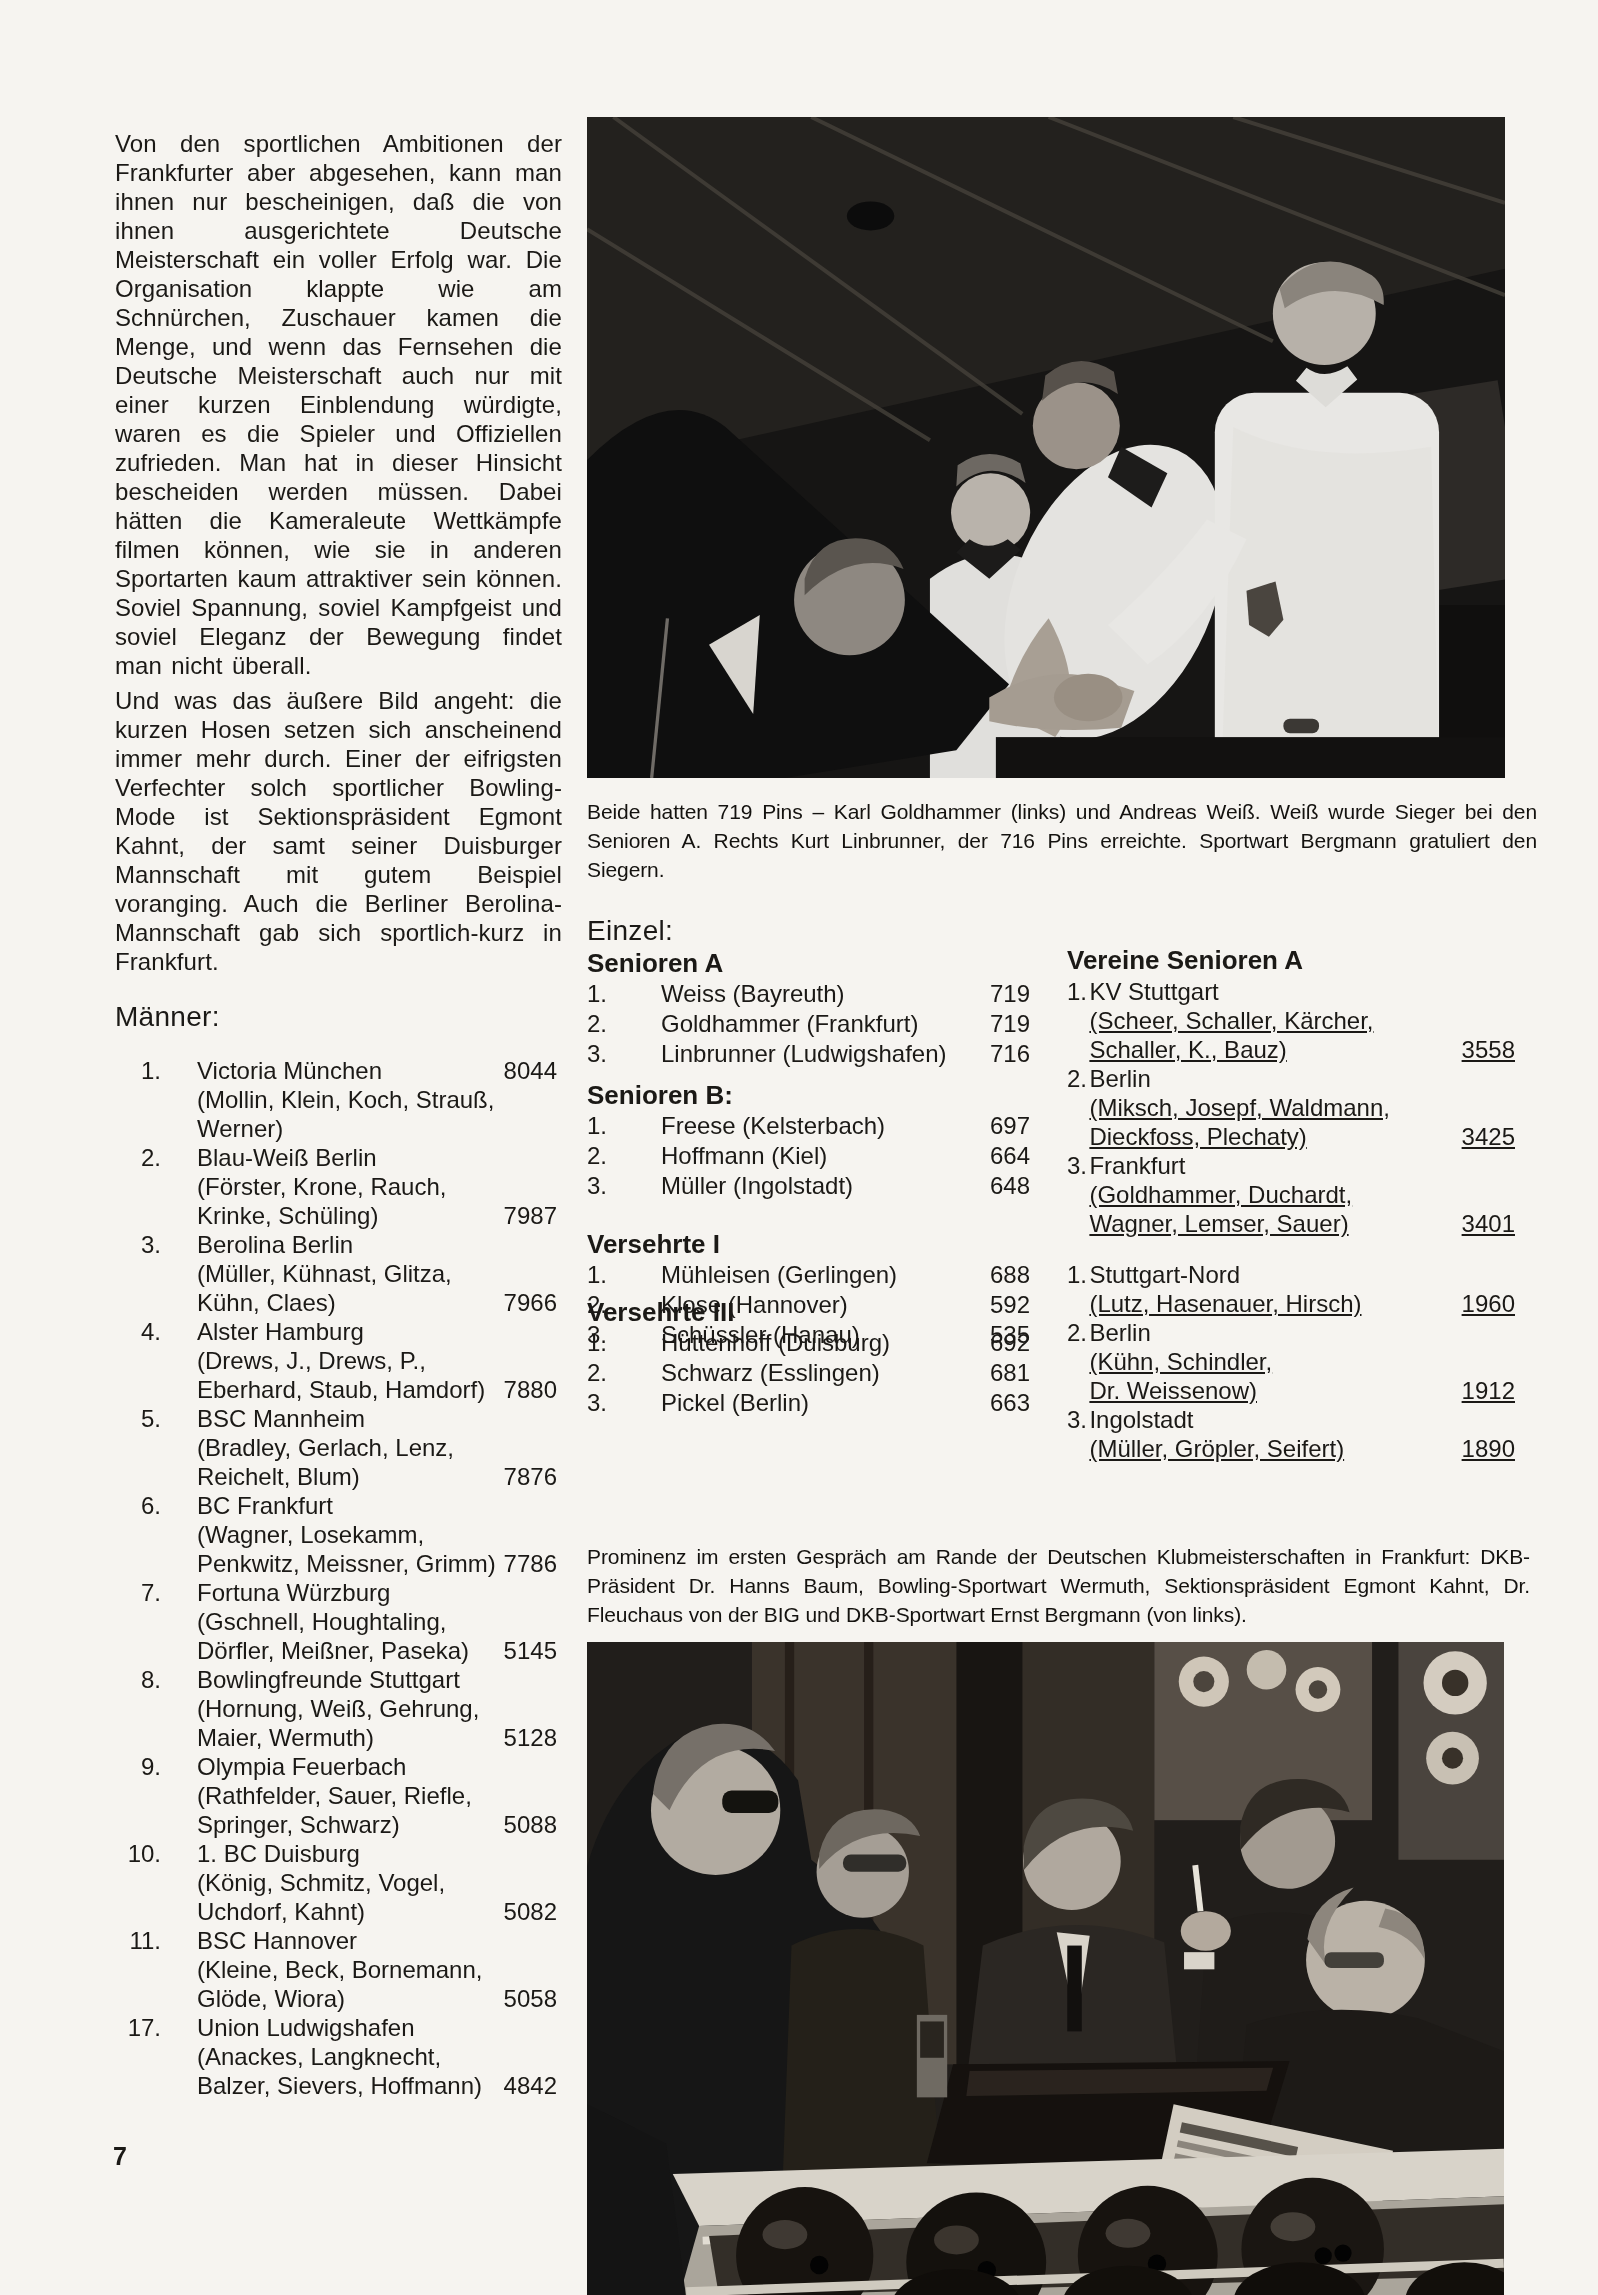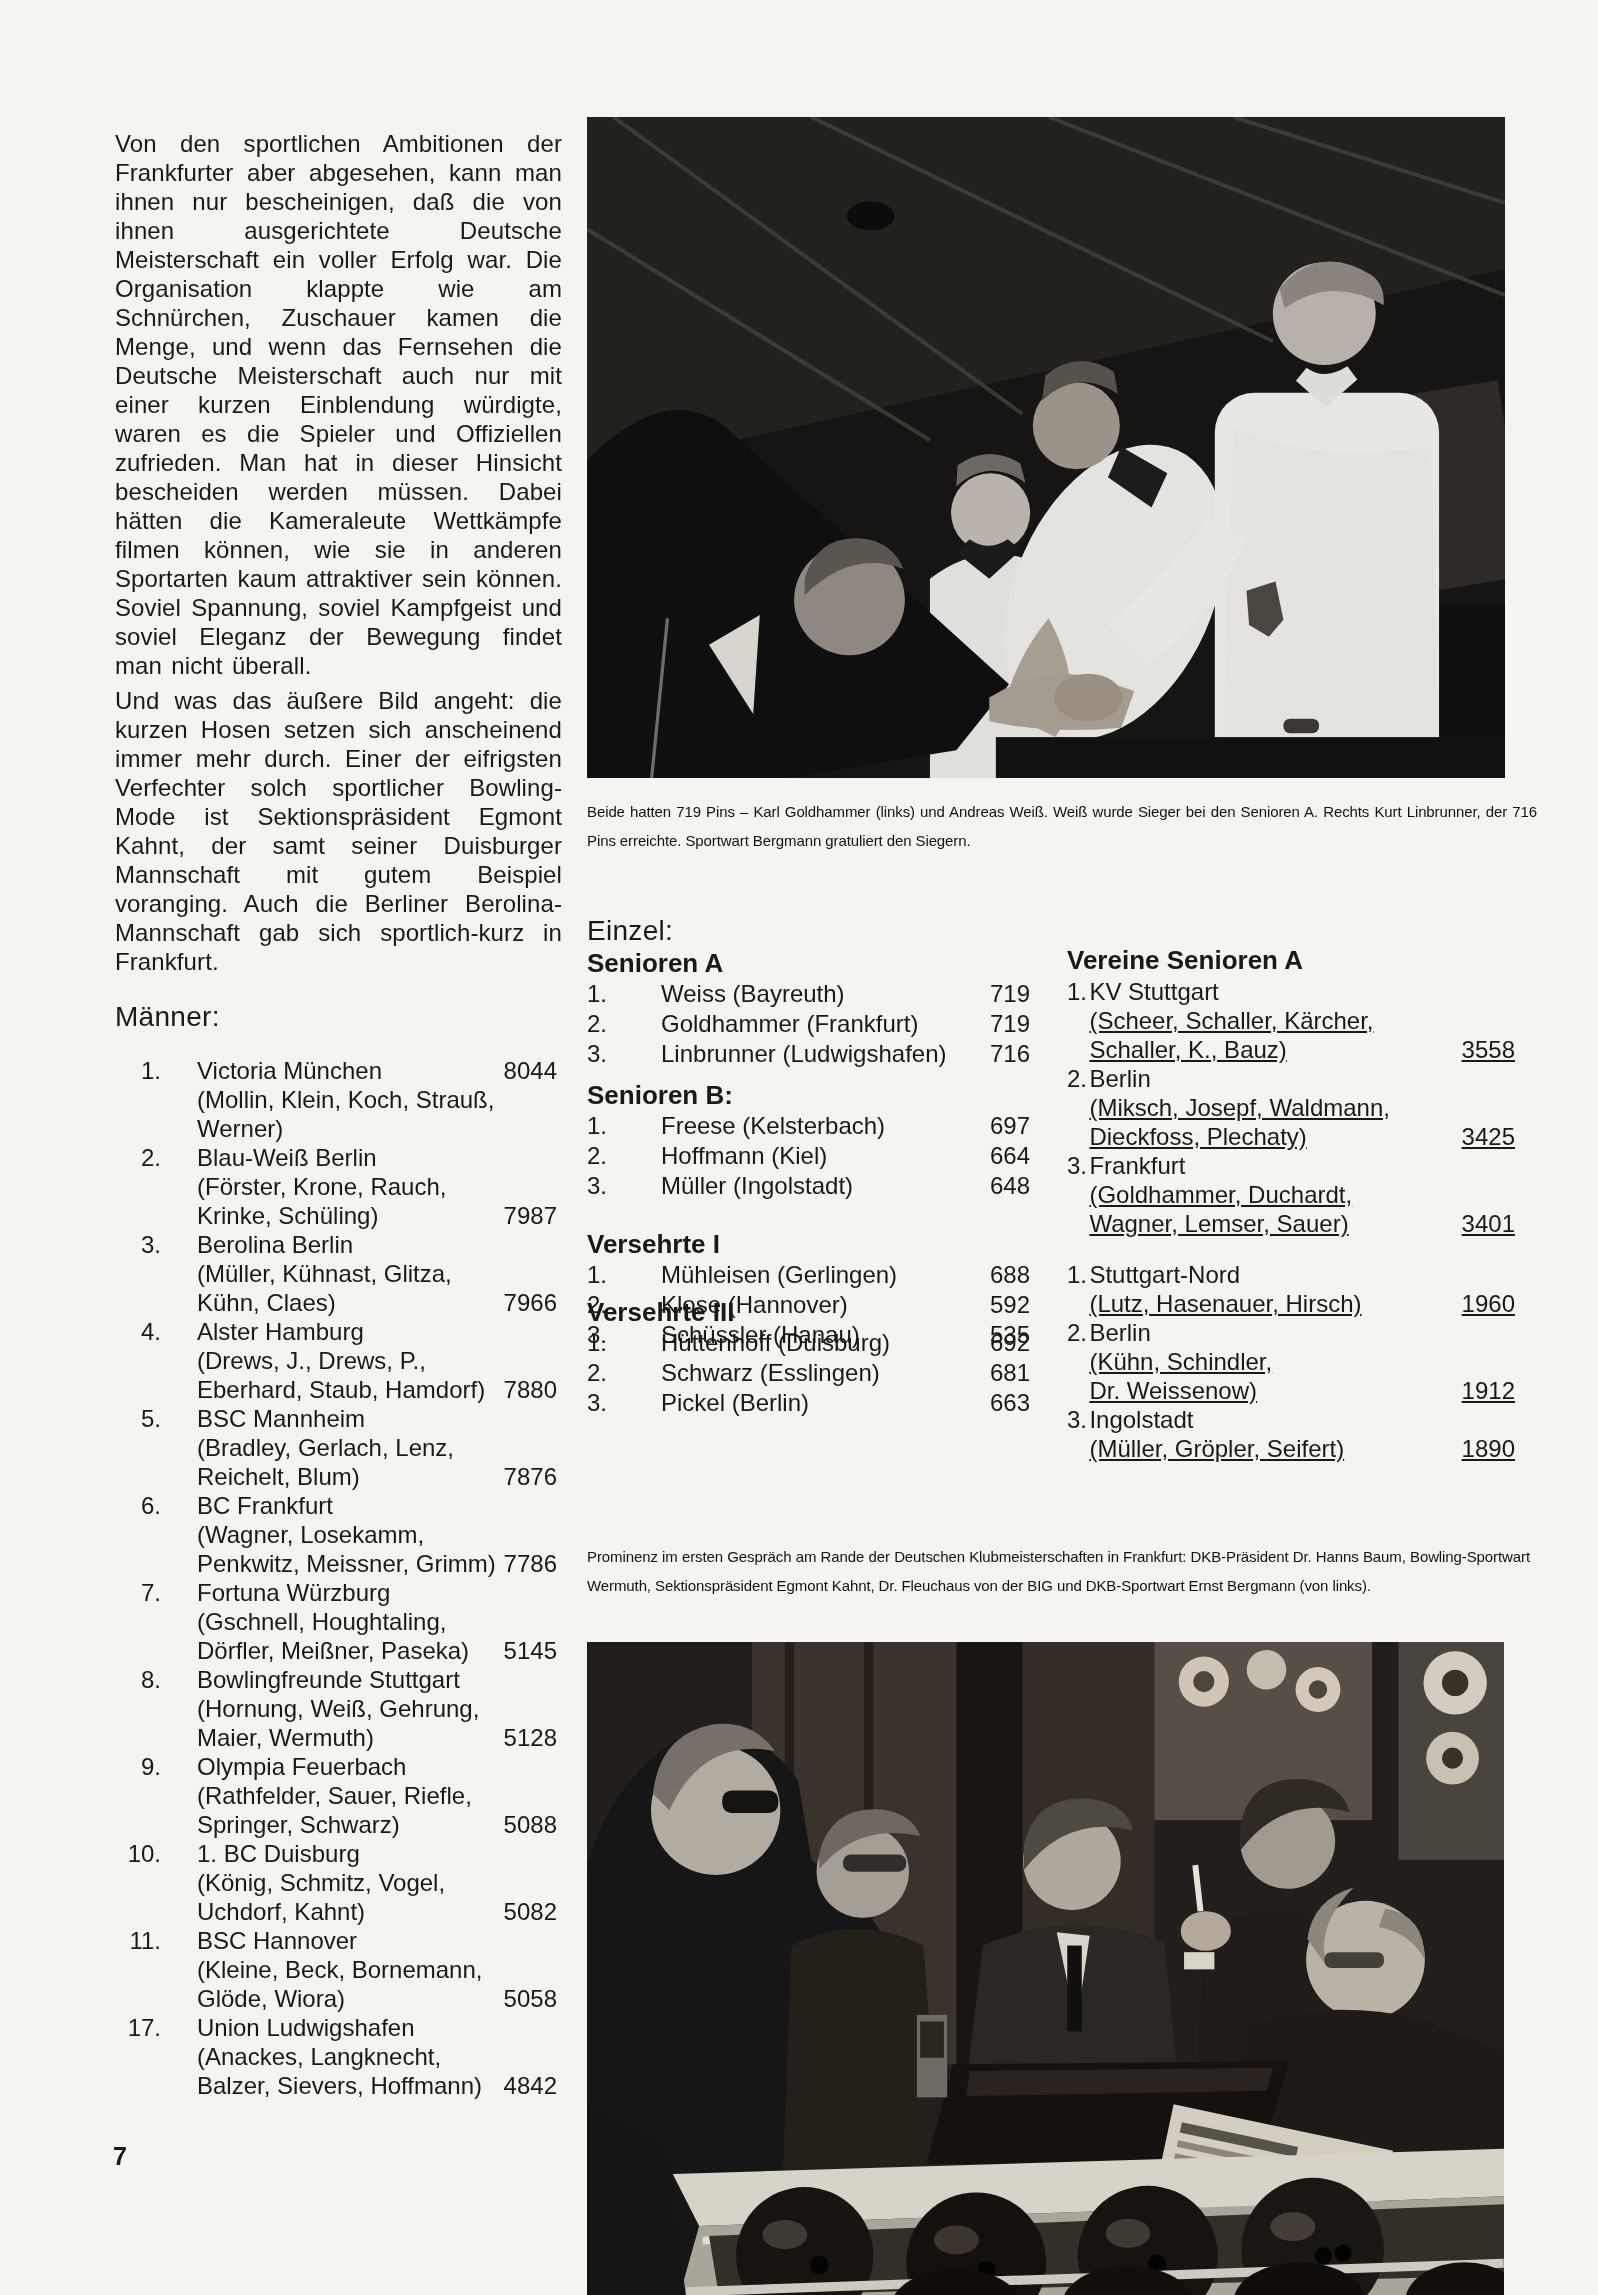--- a/index.html
+++ b/index.html
@@ -7,21 +7,21 @@
     position:relative;width:1598px;height:2295px;background:#f6f4f0;
     font-family:"Liberation Sans","DejaVu Sans",sans-serif;color:#1b1916;
     overflow:hidden;
   }
   .abs{position:absolute;}
   .para{
     width:447px;font-size:24px;line-height:29px;text-align:justify;
     word-spacing:2.6px;letter-spacing:0.1px;
   }
   .caption{
-    font-size:15px;line-height:29px;text-align:justify;letter-spacing:-0.1px;
+    font-size:21px;line-height:29px;text-align:justify;letter-spacing:-0.1px;
     color:#14120f;
   }
   .h1{font-size:28px;font-weight:400;letter-spacing:0.3px;}
   .sect{font-size:24px;line-height:30px;}
   .sect .title{font-size:26px;font-weight:700;line-height:32px;}
   .row{display:flex;align-items:baseline;}
   .rk2{flex:none;width:74px;}
   .sp{flex:1;}
   .sc{text-align:right;white-space:nowrap;}
   

